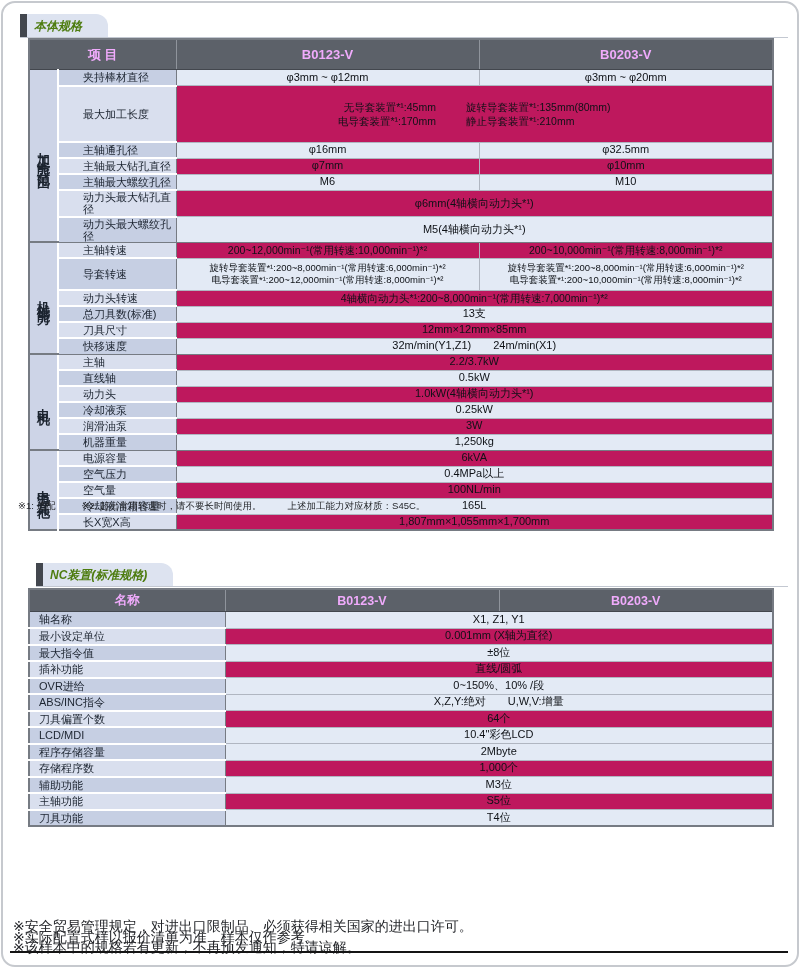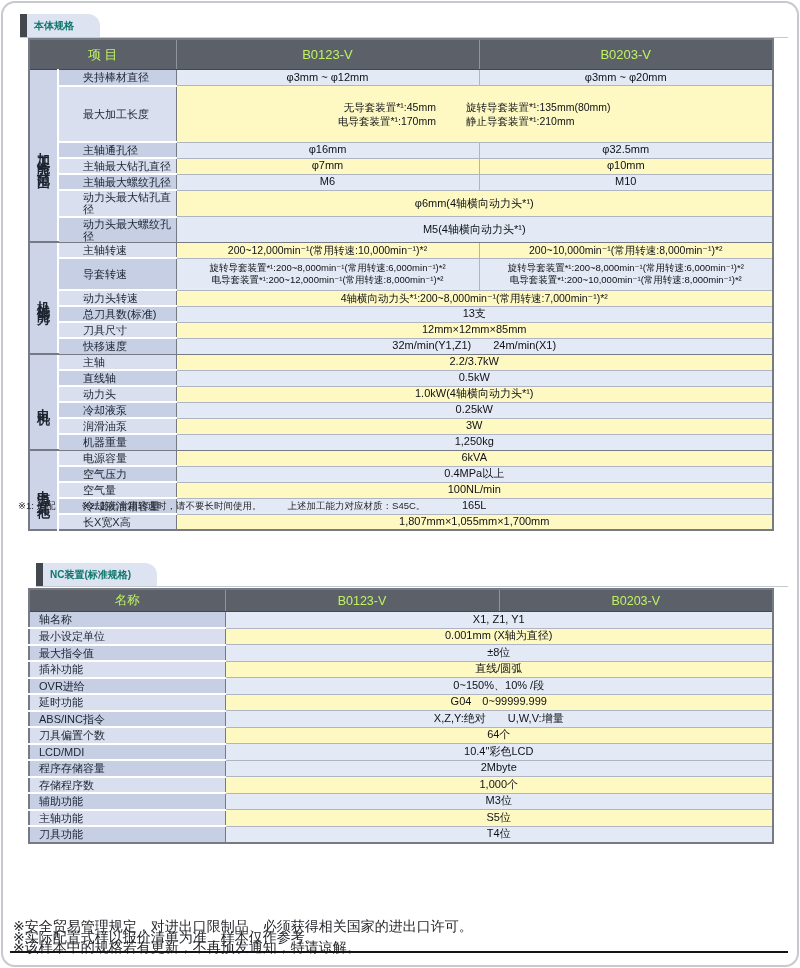--- a/index.html
+++ b/index.html
@@ -13,28 +13,29 @@
     pointer-events:none;
   }
   
   .sec-title{
     position:absolute;left:20px;right:12px;display:flex;align-items:stretch;
     border-bottom:1px solid #c3c8d1;
   }
   .sec-bar{width:7px;background:#43474e;flex:0 0 7px;}
   .sec-tab{
     background:#dde3f0;border-radius:0 12px 0 0;
-    padding:3px 26px 2px 7px;font-size:10px;font-weight:bold;color:#0f766e;
+    padding:3px 26px 2px 7px;font-size:12px;font-weight:bold;color:#4d7c0f;
     line-height:18px;
+    font-style:italic;
   }
   
   table{border-collapse:collapse;table-layout:fixed;position:absolute;}
   th,td{padding:0 4px;overflow:hidden;}
   th{
-    background:#5c6169;color:#bef264;font-size:13px;font-weight:normal;
+    background:#5c6169;color:#f0abfc;font-size:13px;font-weight:bold;
     height:29px;border-right:1px solid #8f949c;border-bottom:1px solid #43474e;
   }
   th:last-child{border-right:none;}
   .tbl{border:2px solid #767b83;}
   
   .grp{
     background:#cdd4e7;border-right:2px solid #ffffff;border-bottom:2px solid #767b83;
     text-align:center;vertical-align:middle;
   }
   .vtext{
@@ -49,21 +50,21 @@
     line-height:1.1;
   }
   tr.pz .lab{background:#c6cfe3;}
   tr.wz .lab{background:#d9dfee;}
   
   .v{
     font-size:11px;text-align:center;border-bottom:1px solid #b0b6c1;
     white-space:pre-line;line-height:1.25;color:#0e1116;
   }
   tr.pz .v{background:#e3eaf5;}
-  tr.wz .v{background:#fef9c3;}
+  tr.wz .v{background:#be185d;}
   .v + .v{border-left:1px solid #b0b6c1;}
   
   tr.send .lab,tr.send .v{border-bottom:1.5px solid #767b83;}
   tr:last-child .lab,tr:last-child .v{border-bottom:none;}
   
   tr{height:16px;}
   tr.h34{height:34px;}
   tr.h32{height:32px;}
   .small{font-size:9.5px;line-height:1.3;}
   .mid{font-size:10.5px;}
@@ -282,24 +283,20 @@
     <td class="v" colspan="2">±8位</td>
   </tr>
   <tr class="wz">
     <td class="lab">插补功能</td>
     <td class="v" colspan="2">直线/圆弧</td>
   </tr>
   <tr class="pz">
     <td class="lab">OVR进给</td>
     <td class="v" colspan="2">0~150%、10% /段</td>
   </tr>
-  <tr class="wz">
-    <td class="lab">延时功能</td>
-    <td class="v" colspan="2">G04　0~99999.999</td>
-  </tr>
   <tr class="pz">
     <td class="lab">ABS/INC指令</td>
     <td class="v" colspan="2">X,Z,Y:绝对　　U,W,V:增量</td>
   </tr>
   <tr class="wz">
     <td class="lab">刀具偏置个数</td>
     <td class="v" colspan="2">64个</td>
   </tr>
   <tr class="pz">
     <td class="lab">LCD/MDI</td>

